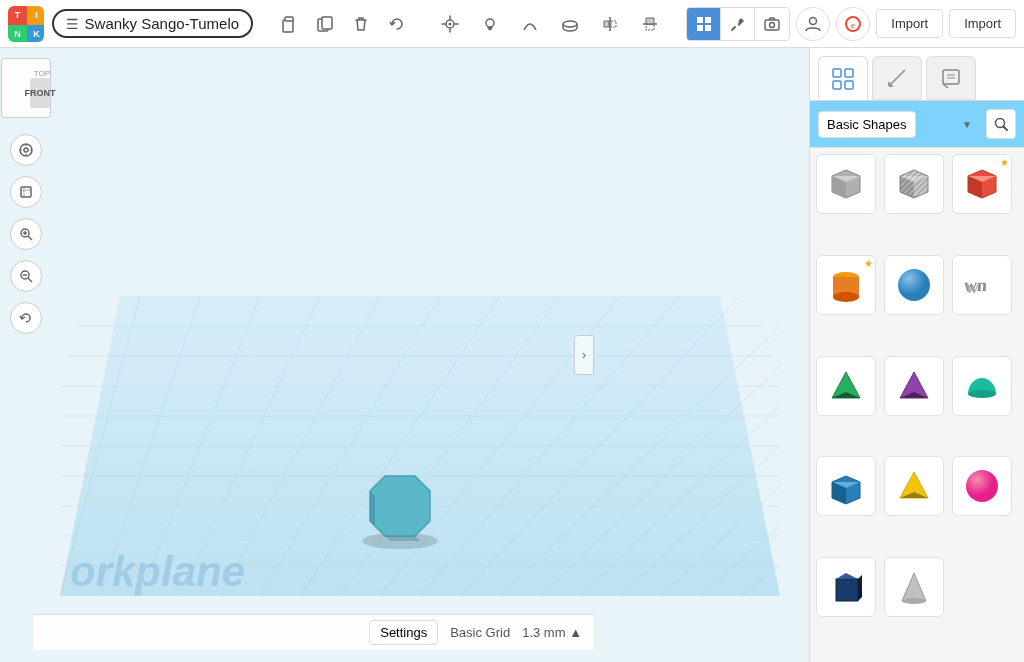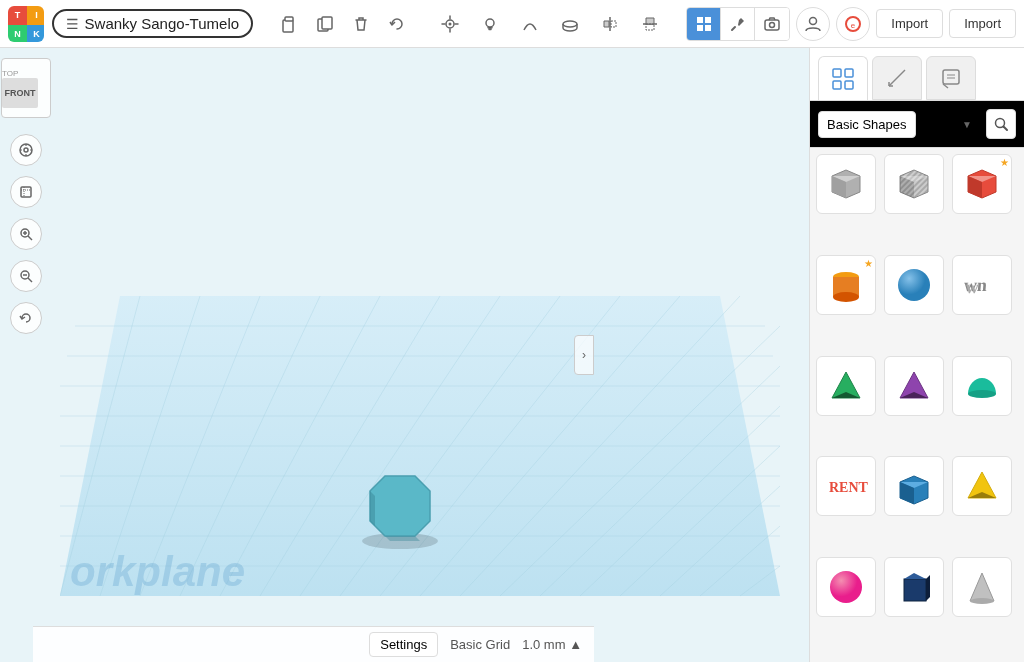--- a/index.html
+++ b/index.html
@@ -152,21 +152,21 @@
       overflow: hidden;
     }
     .view-cube {
       width: 50px;
       height: 60px;
       background: rgba(255,255,255,0.85);
       border: 1px solid #ccc;
       border-radius: 4px;
       display: flex;
       flex-direction: column;
-      align-items: flex-start;
+      align-items: flex-end;
       justify-content: center;
       font-size: 9px;
       color: #555;
       margin-bottom: 8px;
       cursor: pointer;
     }
     .view-cube-top { color: #999; font-size: 8px; }
 
     .icon-btn-round {
       width: 32px;
@@ -207,21 +207,21 @@
       align-items: center;
       justify-content: center;
       font-size: 12px;
       color: #666;
       z-index: 5;
     }
 
     
     .settings-bar {
       position: absolute;
-      bottom: 0;
+      bottom: 12px;
       left: 0;
       right: 215px;
       height: 36px;
       background: rgba(255,255,255,0.9);
       border-top: 1px solid #ddd;
       display: flex;
       align-items: center;
       justify-content: flex-end;
       padding: 0 12px;
       gap: 12px;
@@ -270,21 +270,21 @@
       background: #fff;
       border-bottom: none;
       color: #4a90d9;
     }
 
     .panel-search-row {
       display: flex;
       align-items: center;
       padding: 8px;
       gap: 6px;
-      background: #000000;
+      background: #7dd3fc;
       border-bottom: 1px solid #ddd;
     }
     .category-select {
       flex: 1;
       padding: 5px 8px;
       border: 1px solid #ddd;
       border-radius: 4px;
       font-size: 13px;
       background: #fff;
       cursor: pointer;
@@ -485,21 +485,21 @@
     <button class="header-action-btn">Import</button>
   </div>
 </div>
 
 <div class="main" style="position:relative; flex:1;">
 
   <div style="position:absolute; left:0; top:0; width:52px; z-index:10; display:flex; flex-direction:column; align-items:center; padding:10px 0; gap:6px;">
 
     <div class="view-cube">
       <div class="view-cube-top">TOP</div>
-      <div style="background:#ddd; width:36px; height:30px; display:flex; align-items:center; justify-content:center; border-radius:2px; font-size:9px; font-weight:bold; color:#555;">FRONT</div>
+      <div style="background:#ddd; width:20px; height:30px; display:flex; align-items:center; justify-content:center; border-radius:2px; font-size:9px; font-weight:bold; color:#555;">FRONT</div>
     </div>
     <button class="icon-btn-round">
       <svg width="16" height="16" viewBox="0 0 16 16">
           <circle cx="8" cy="8" r="6" fill="none" stroke="#666" stroke-width="1.5"></circle>
           <circle cx="8" cy="8" r="2" fill="none" stroke="#666" stroke-width="1.5"></circle>
           <path d="M8 2v2M8 12v2M2 8h2M12 8h2" stroke="#666" stroke-width="1.2"></path>
         </svg>
     </button>
     <button class="icon-btn-round">
       <svg width="16" height="16" viewBox="0 0 16 16">
@@ -586,21 +586,21 @@
         <polygon points="0,15 0,45 5,50 5,20" fill="#3a8898" opacity="0.5"></polygon>
         <polygon points="15,60 45,60 50,65 20,65" fill="#3a8898" opacity="0.4"></polygon>
       </g>
     </svg>
 
     <div class="sidebar-collapse">›</div>
 
     <div class="settings-bar">
       <button class="settings-btn">Settings</button>
       <span>Basic Grid</span>
-      <span style="cursor:pointer;">1.0 mm ▲</span>
+      <span style="cursor:pointer;">1.3 mm ▲</span>
     </div>
   </div>
 
   <div class="right-panel" style="position:absolute; right:0; top:0; bottom:0;">
 
     <div class="panel-tabs">
       <div class="panel-tab active">
         <svg width="22" height="22" viewBox="0 0 22 22">
             <rect x="1" y="1" width="8" height="8" fill="none" stroke="#4a90d9" stroke-width="1.5" rx="1"></rect>
             <rect x="13" y="1" width="8" height="8" fill="none" stroke="#4a90d9" stroke-width="1.5" rx="1"></rect>
@@ -714,25 +714,20 @@
           </svg>
       </div>
 
       <div class="shape-item">
         <svg class="shape-svg" viewBox="0 0 44 44">
             <path d="M8,30 A14,16 0 0 1 36,30 Z" fill="#1abc9c"></path>
             <ellipse cx="22" cy="30" rx="14" ry="4" fill="#16a085"></ellipse>
           </svg>
       </div>
 
-      <div class="shape-item">
-        <svg class="shape-svg" viewBox="0 0 44 44">
-            <text x="5" y="28" font-size="14" font-weight="bold" fill="#e74c3c" font-family="Impact">RENT</text>
-          </svg>
-      </div>
 
       <div class="shape-item">
         <svg class="shape-svg" viewBox="0 0 44 44">
             <polygon points="8,18 22,12 36,18 36,34 22,40 8,34" fill="#2980b9" stroke="#1a6090" stroke-width="1"></polygon>
             <polygon points="8,18 22,24 36,18" fill="#5dade2"></polygon>
             <polygon points="8,18 8,34 22,40 22,24" fill="#1a6090"></polygon>
           </svg>
       </div>
 
       <div class="shape-item">

